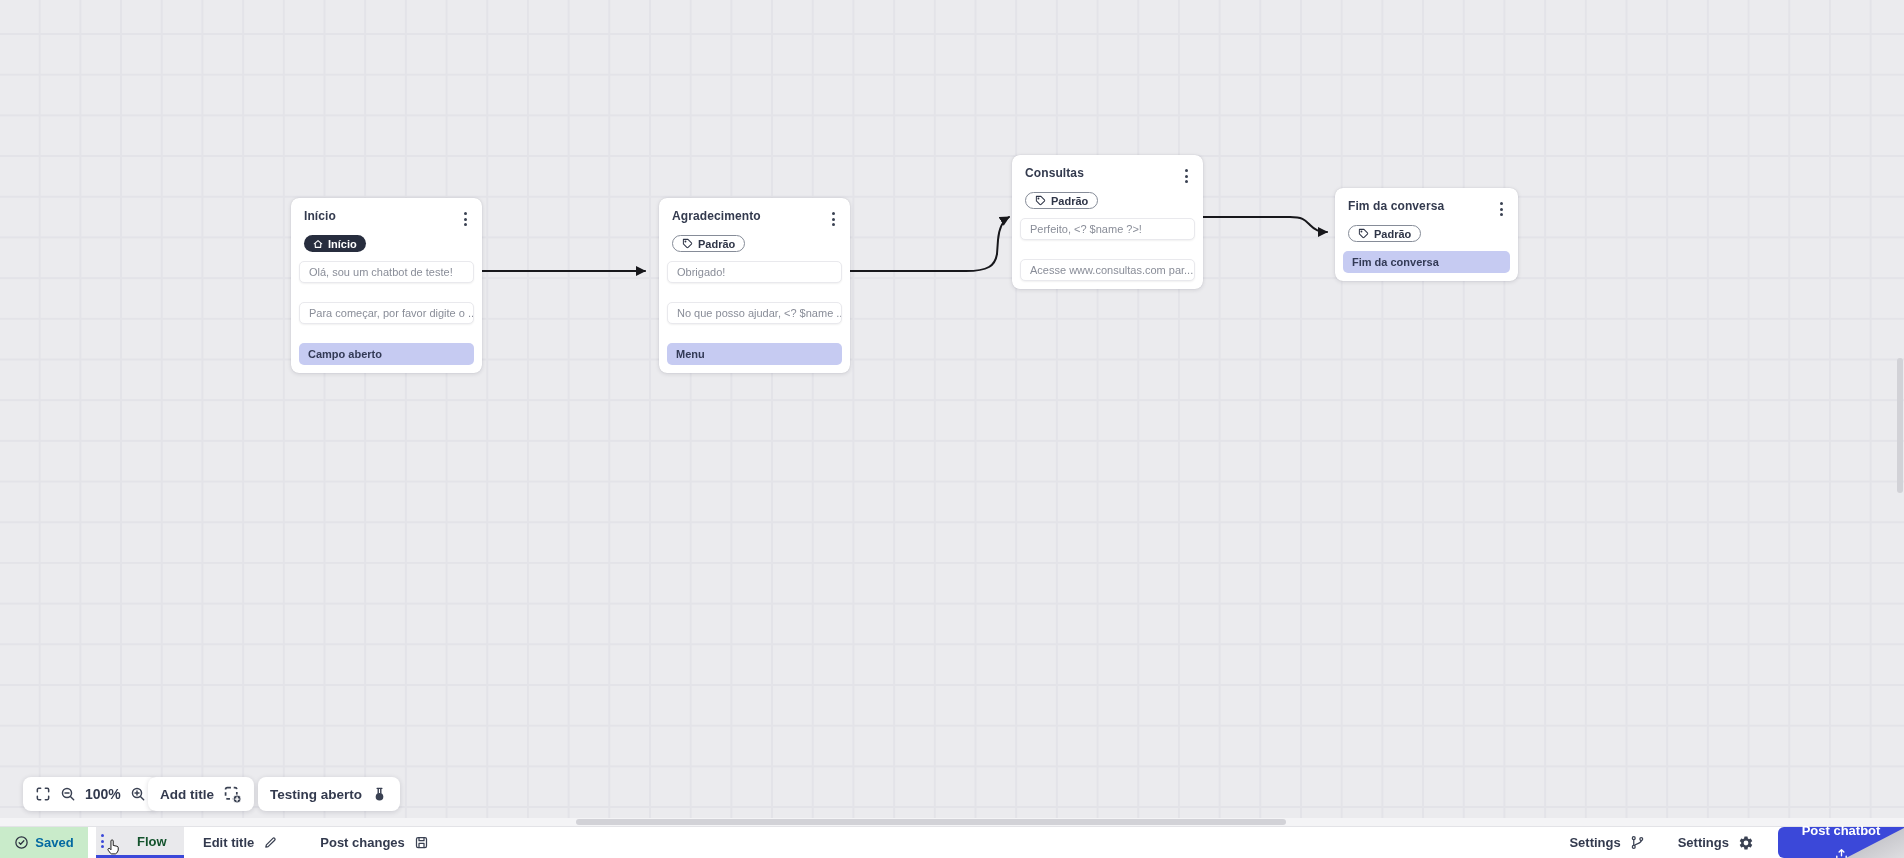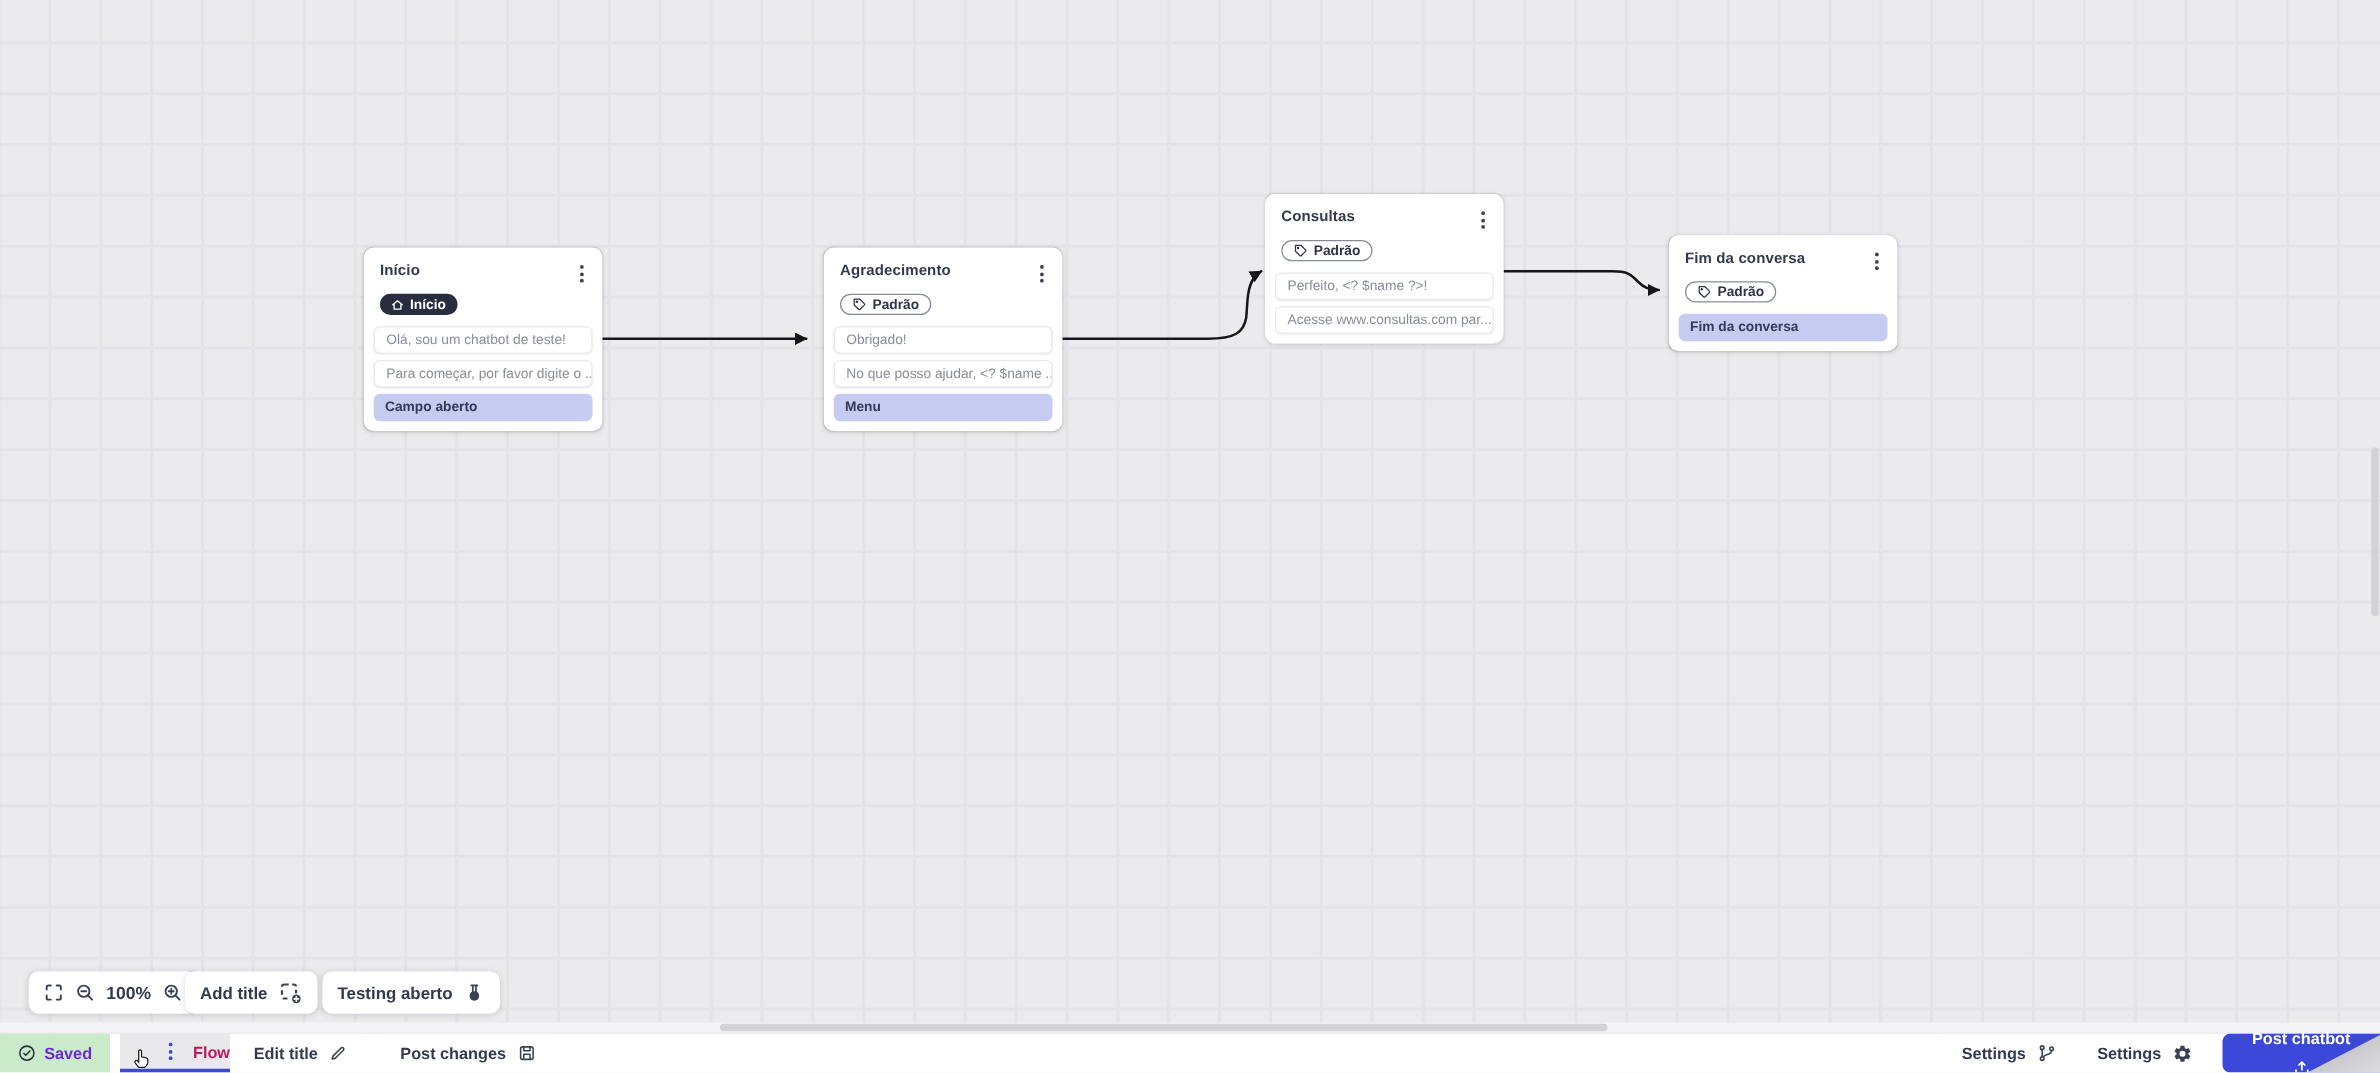--- a/index.html
+++ b/index.html
@@ -30,21 +30,21 @@
   .node-title { font-size:12px; font-weight:700; color:#333a4e; letter-spacing:.1px; }
   .kebab { display:flex; flex-direction:column; gap:2.5px; padding:3px 5px; cursor:pointer; }
   .kebab i { width:3px; height:3px; border-radius:50%; background:#3a4152; display:block; }
   .badge {
     display:inline-flex; align-items:center; gap:5px; border-radius:10px;
     font-size:11px; font-weight:700; padding:0 9px; height:17px;
     margin:6px 0 9px 5px; width:max-content;
   }
   .badge.dark { background:var(--badge-dark,#272d3e); color:#fff; }
   .badge.outline { background:#fff; border:1px solid #868c98; color:#2f3547; }
-  .rows { display:flex; flex-direction:column; gap:5px; }
+  .rows { display:flex; flex-direction:column; gap:19px; }
   .row {
     height:22px; border-radius:5px; display:flex; align-items:center;
     padding:0 9px; font-size:11px; white-space:nowrap; overflow:hidden; cursor:pointer;
   }
   .row.message { background:#fff; border:1px solid #e9e9ed; box-shadow:0 1px 2px rgba(0,0,0,.06); color:#898d98; }
   .row.action  { background:var(--purple-row,#c6cbf2); color:#333a56; font-weight:700; }
   #node-inicio        { left:291px;  top:198px; }
   #node-agradecimento { left:659px;  top:198px; }
   #node-consultas     { left:1012px; top:155px; }
   #node-fim           { left:1335px; top:188px; width:183px; }
@@ -62,26 +62,26 @@
   #hscroll { position:absolute; left:0; top:818px; width:1904px; height:8px; background:#f4f4f6; }
   #hscroll .thumb { position:absolute; left:576px; top:1px; width:710px; height:6px; background:#d2d2d7; border-radius:3px; }
   #vscroll { position:absolute; right:0; top:0; width:8px; height:818px; }
   #vscroll .thumb { position:absolute; top:358px; right:1px; width:6px; height:135px; background:#d2d2d7; border-radius:3px; }
   
   .bottombar {
     position:absolute; left:0; bottom:0; width:1904px; height:32px; background:#fff;
     border-top:1px solid #e3e3e7; display:flex; align-items:stretch;
     font-size:13px; font-weight:700; color:#333a4e;
   }
-  .saved-chip { width:88px; background:var(--saved-green,#c9ebca); display:flex; align-items:center; justify-content:center; gap:6px; color:#6d28d9; }
+  .saved-chip { width:88px; background:var(--saved-green,#c9ebca); display:flex; align-items:center; justify-content:center; gap:6px; color:#0369a1; }
   .flow-tab {
     width:88px; margin-left:8px; background:#e9e9ec;
     border-bottom:3px solid var(--accent,#3b48d9);
-    display:flex; align-items:center; justify-content:flex-end; gap:11px;
-    color:#be185d; cursor:pointer;
+    display:flex; align-items:center; justify-content:flex-start; gap:28px;
+    color:#14532d; cursor:pointer;
   }
   .flow-tab .kebab i { background:var(--accent,#3b48d9); }
   .bar-btn { display:flex; align-items:center; gap:9px; padding:0 13px; cursor:pointer; background:#fff; border:none; font:inherit; color:inherit; }
   #edit-title-btn { margin-left:6px; }
   #save-changes-btn { margin-left:16px; }
   .spacer { flex:1; }
   #versions-btn { padding:0 17px; }
   #settings-btn { padding:0 16px; margin-right:8px; }
   .post-btn {
     width:126px; background:var(--accent,#3b48d9); color:#fff;

